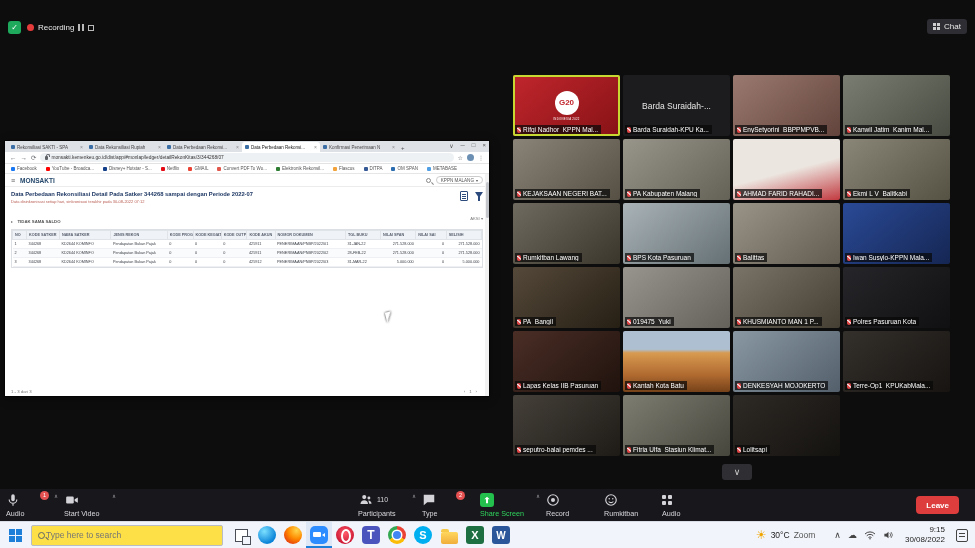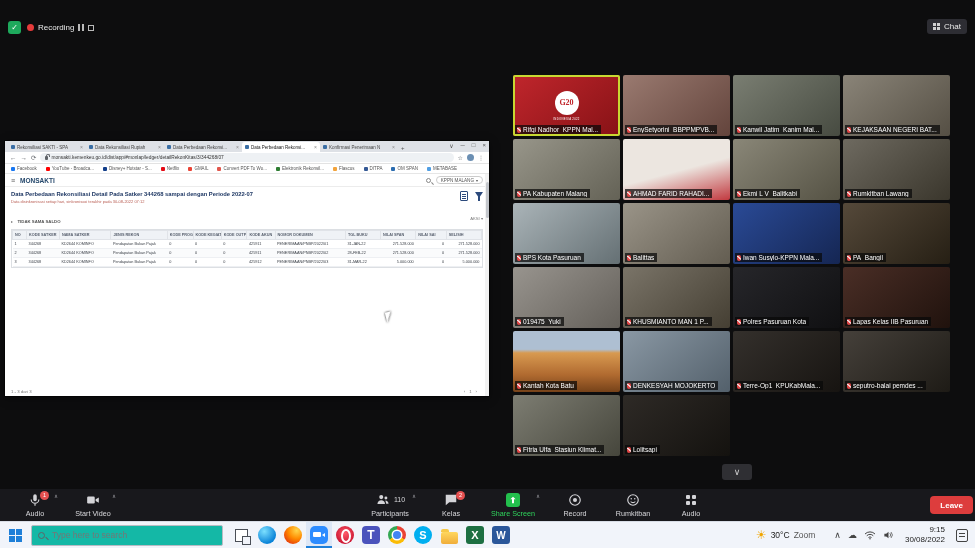--- a/index.html
+++ b/index.html
@@ -95,44 +95,44 @@
   .mic { width:4px; height:6px; background:#e04545; border-radius:2px; position:relative; flex:none; }
   .mic::before { content:""; position:absolute; left:-2px; top:2.5px; width:8px; height:1px; background:#fff; transform:rotate(45deg); }
   .tile-center { position:absolute; inset:0; display:none; align-items:center; justify-content:center; color:#e6e6e6; font-size:8.5px; text-align:center; padding:0 4px; }
   .tile-center.on { display:flex; }
   .raised-hand { display:none; position:absolute; left:4px; top:4px; width:10px; height:12px; background:#f6c445; border-radius:3px 3px 2px 2px; }
   .raised-hand.on { display:block; }
   .raised-hand::before { content:""; position:absolute; left:-2px; top:5px; width:3px; height:5px; background:#f6c445; border-radius:2px; }
   .raised-hand::after { content:""; position:absolute; left:2px; top:1px; width:1px; height:4px; background:rgba(160,110,20,.6); box-shadow:2.5px 0 rgba(160,110,20,.6), 5px 0 rgba(160,110,20,.6); }
   .g20 { display:none; position:absolute; inset:0; align-items:center; justify-content:center; flex-direction:column; }
   .g20.on { display:flex; }
-  .g20-circle { width:24px; height:24px; border-radius:50%; background:#fff; display:flex; flex-direction:column; align-items:center; justify-content:center;font-family:Liberation Serif, serif; }
+  .g20-circle { width:24px; height:24px; border-radius:50%; background:#fff; display:flex; flex-direction:column; align-items:center; justify-content:center; }
   .g20-circle b { font-size:8px; color:#c0262c; }
   .g20-sub { font-size:2.8px; color:#fff; margin-top:2px; letter-spacing:.3px; }
   .gallery-more { position:absolute; left:722px; top:464px; width:30px; height:16px; background:#2f2f33; border-radius:3px; color:#cfcfcf; font-size:9px; display:flex; align-items:center; justify-content:center; }
 
   
   .zoom-toolbar { position:absolute; left:0; right:0; top:489px; height:32px; background:#18181c; display:flex; align-items:center; z-index:10; }
   .zt-left { display:flex; margin-left:6px; }
   .zt-center { position:absolute; left:358px; display:flex; }
-  .zt-btn { position:relative; width:58px; height:31px; display:flex; flex-direction:column; align-items:center; justify-content:center; gap:2px; color:#d8d8dc; font-size:7.2px; }
+  .zt-btn { position:relative; width:58px; height:31px; display:flex; flex-direction:column; justify-content:center; gap:2px; color:#d8d8dc; font-size:7.2px; }
   .zt-btn .caret-up { position:absolute; right:6px; top:3px; font-size:5.5px; color:#9a9aa0; }
   .zt-badge { position:absolute; top:1px; border-radius:5px; background:#e55050; color:#fff; font-size:5.5px; min-width:9px; height:9px; display:flex; align-items:center; justify-content:center; padding:0 1px; }
   .zt-ico { height:15px; display:flex; align-items:center; gap:3px; }
   .pcount { font-size:7px; color:#d8d8dc; }
   .share-sq { width:14px; height:14px; background:#23c04d; border-radius:3px; display:flex; align-items:center; justify-content:center; }
   .share-label { color:#2fd45c; }
   .apps-ico { width:4px; height:4px; background:#d4d4d8; border-radius:1px; box-shadow:6px 0 #d4d4d8, 0 6px #d4d4d8, 6px 6px #d4d4d8; margin:0 6px 6px 0; }
-  .leave-btn { position:absolute; right:2px; top:7px; height:18px; padding:0 10px; background:#dd3d3d; border-radius:4px; color:#fff; font-size:8px; font-weight:bold; display:flex; align-items:center; }
+  .leave-btn { position:absolute; right:16px; top:7px; height:18px; padding:0 10px; background:#dd3d3d; border-radius:4px; color:#fff; font-size:8px; font-weight:bold; display:flex; align-items:center; }
 
   
   .taskbar { position:absolute; left:0; right:0; bottom:0; height:27px; background:#f1f4fa; border-top:1px solid #d8dde6; display:flex; align-items:center; padding:0 4px; gap:5px; z-index:40; }
   .start { width:22px; height:22px; display:flex; align-items:center; justify-content:center; }
   .start-logo { width:6px; height:6px; background:#1e7fd8; box-shadow:7px 0 #1e7fd8, 0 7px #1e7fd8, 7px 7px #1e7fd8; margin:0 7px 7px 0; }
-  .search-box { width:192px; height:21px; background:#14b8a6; border:1px solid #b8bcc4; border-radius:2px; display:flex; align-items:center; padding-left:6px; gap:7px; }
+  .search-box { width:192px; height:21px; background:#fde047; border:1px solid #b8bcc4; border-radius:2px; display:flex; align-items:center; padding-left:6px; gap:1px; }
   .tb-magnifier { width:7px; height:7px; border:1.2px solid #5f6368; border-radius:50%; position:relative; flex:none; }
   .tb-magnifier::after { content:""; position:absolute; left:5.5px; top:5.5px; width:4px; height:1.2px; background:#5f6368; transform:rotate(45deg); }
   .search-box input { border:none; outline:none; font-size:8.5px; color:#444; width:150px; font-family:"Liberation Sans", sans-serif; background:transparent; }
   .apps-holder { display:flex; }
   .tb-icon { width:26px; height:26px; display:flex; align-items:center; justify-content:center; position:relative; }
   .tb-icon.active { background:#dde7f6; box-shadow:inset 0 -2px 0 #1e7fd8; }
   .ti { width:18px; height:18px; position:relative; display:block; }
   .ti-task-view { width:13px; height:13px; border:1.5px solid #4a4f57; background:#fff; margin:2px; }
   .ti-task-view::after { content:""; position:absolute; right:-4px; bottom:-4px; width:7px; height:7px; background:#f1f4fa; border:1.5px solid #4a4f57; }
   .ti-edge { border-radius:50%; background:radial-gradient(circle at 35% 30%, #7ce0ff, #0b84d8 70%); }
@@ -435,20 +435,28 @@
           </span>
           <span class="g20-sub">INDONESIA 2022</span>
         </div>
 
         <div class="tile-name">
           <span class="mic"></span>
           <span>Rifqi Nadhor_KPPN Mal...</span>
         </div>
       </div>
 
+      <div class="tile" style="background: rgb(28, 28, 30);">
+
+        <div class="tile-center on">Barda  Suraidah-...</div>
+        <div class="tile-name">
+          <span class="mic"></span>
+          <span>Barda Suraidah-KPU Ka...</span>
+        </div>
+      </div>
 
       <div class="tile" style="background: linear-gradient(140deg, rgb(154, 122, 112), rgb(99, 68, 60));">
 
         <div class="tile-name">
           <span class="mic"></span>
           <span>EnySetyorini_BBPPMPVB...</span>
         </div>
       </div>
 
       <div class="tile" style="background: linear-gradient(140deg, rgb(122, 126, 114), rgb(71, 75, 65));">
@@ -654,21 +662,21 @@
         </span>
         <span>Participants</span>
       </div>
       <div class="zt-btn">
         <span class="zt-badge" style="left:34px;">2</span>
         <span class="zt-ico">
           <svg width="14" height="14" viewBox="0 0 24 24">
               <path d="M3 3h18v13H9l-6 5z" fill="#d4d4d8"></path>
             </svg>
         </span>
-        <span>Kelas</span>
+        <span>Type</span>
       </div>
       <div class="zt-btn" style="width:66px;">
         <span class="caret-up">∧</span>
         <span class="zt-ico">
           <span class="share-sq">
             <svg width="10" height="10" viewBox="0 0 15 15">
                 <path d="M7.5 2.5l4 4H9v6H6v-6H3.5z" fill="#fff"></path>
               </svg>
           </span>
         </span>

